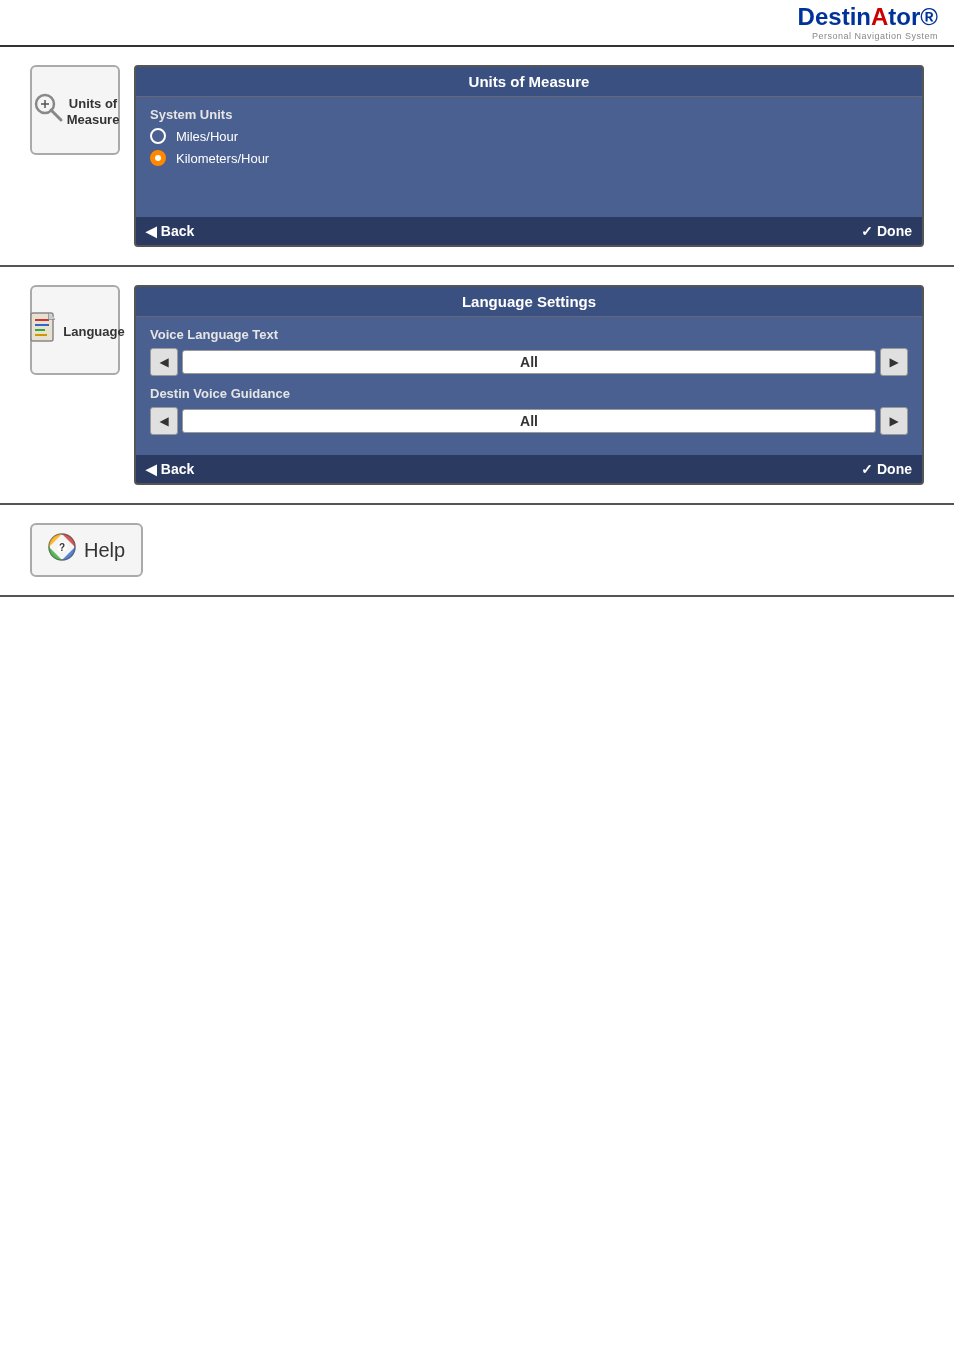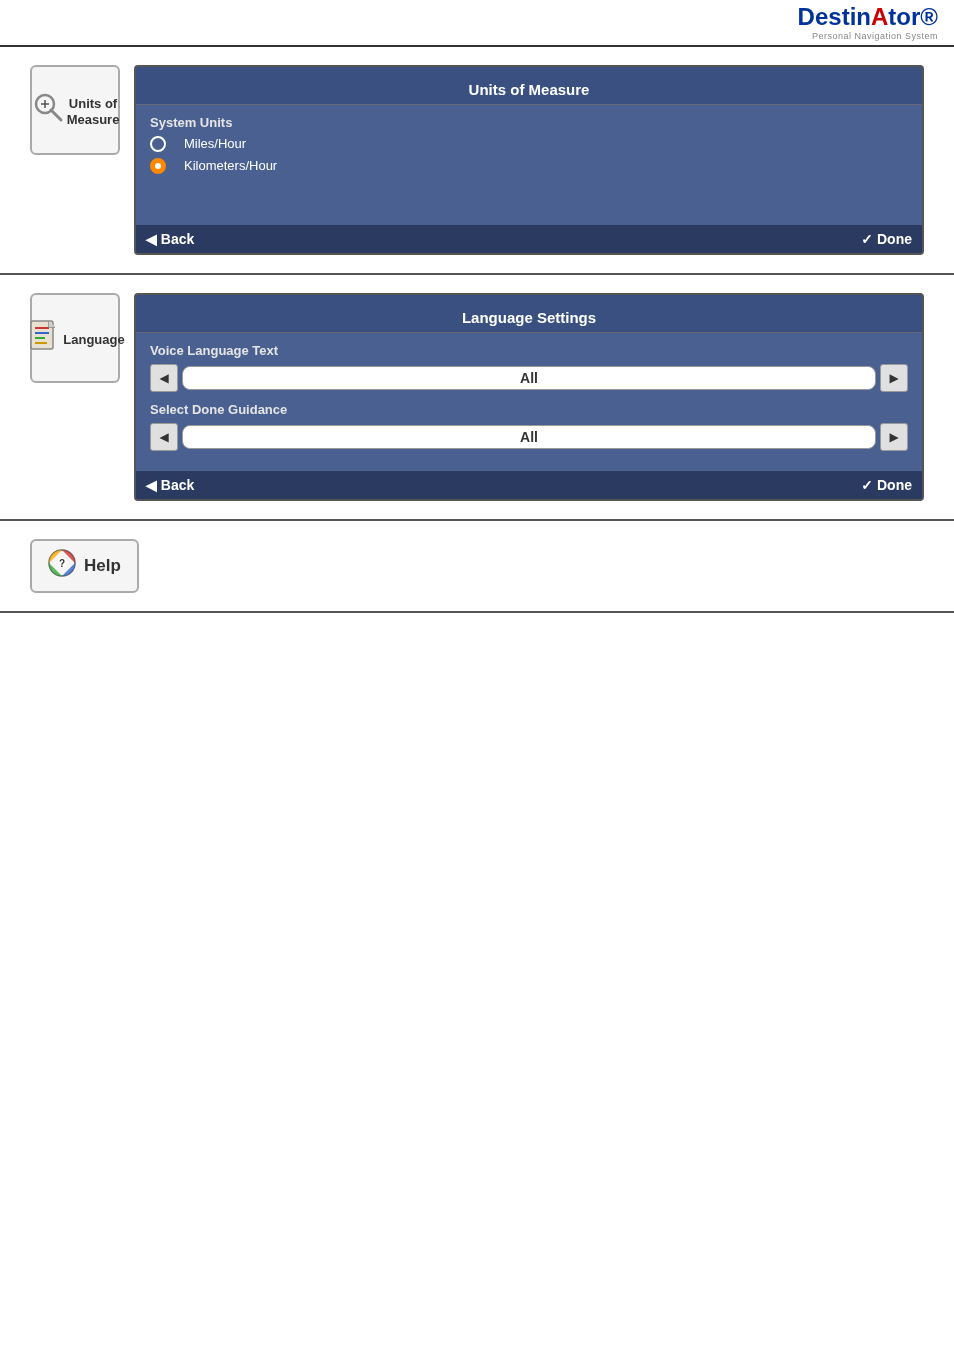--- a/index.html
+++ b/index.html
@@ -75,21 +75,20 @@
       background: #3a5080;
     }
     .panel-title {
       background: #3a5080;
       color: #ffffff;
       font-size: 15px;
       font-weight: bold;
       text-align: center;
       padding: 6px 18px;
       border-bottom: 1px solid #667;
-      margin-top: 8px;
     }
     .panel-body {
       background: #4a6090;
       padding: 10px 14px;
       min-height: 120px;
     }
     .panel-section-label {
       color: #e5e5e5;
       font-size: 13px;
       font-weight: bold;
@@ -110,22 +109,22 @@
       display: flex;
       align-items: center;
       gap: 4px;
       background: none;
       border: none;
     }
 
     
     .radio-row {
       display: flex;
-      align-items: flex-start;
-      gap: 18px;
+      align-items: center;
+      gap: 10px;
       margin-bottom: 6px;
       color: #fff;
       font-size: 13px;
     }
     .radio-circle {
       width: 16px;
       height: 16px;
       border-radius: 50%;
       border: 2px solid #fff;
       display: flex;
@@ -163,21 +162,21 @@
       align-items: center;
       justify-content: center;
       cursor: pointer;
       font-size: 12px;
       color: #333;
     }
     .lang-value-box {
       flex: 1;
       background: #fff;
       border: 1px solid #999;
-      border-radius: 8px;
+      border-radius: 3px;
       text-align: center;
       font-size: 14px;
       font-weight: bold;
       color: #333;
       padding: 3px 10px;
       min-width: 80px;
     }
 
     
     .help-section {
@@ -190,22 +189,22 @@
       border: 2px solid #aaa;
       border-radius: 6px;
       padding: 8px 16px;
       background: #f5f5f5;
       cursor: pointer;
     }
     .help-icon {
       font-size: 22px;
     }
     .help-label {
-      font-size: 17px;
-      font-weight: bold;
+      font-size: 20px;
+      font-weight: normal;
       color: #333;
     }
 
     
     .logo-wrapper {
       text-align: right;
     }
     .logo-brand {
       font-size: 24px;
       font-weight: bold;
@@ -305,21 +304,21 @@
       <div class="panel-title">Language Settings</div>
       <div class="panel-body">
 
         <div class="panel-section-label">Voice Language Text</div>
         <div class="lang-selector">
           <button class="lang-arrow-btn">◀</button>
           <div class="lang-value-box">All</div>
           <button class="lang-arrow-btn">▶</button>
         </div>
 
-        <div class="panel-section-label">Select Done Guidance</div>
+        <div class="panel-section-label">Destin Voice Guidance</div>
         <div class="lang-selector">
           <button class="lang-arrow-btn">◀</button>
           <div class="lang-value-box">All</div>
           <button class="lang-arrow-btn">▶</button>
         </div>
       </div>
       <div class="panel-footer">
         <button class="panel-footer-btn">
           <span>◀</span>
           <span>Back</span>

